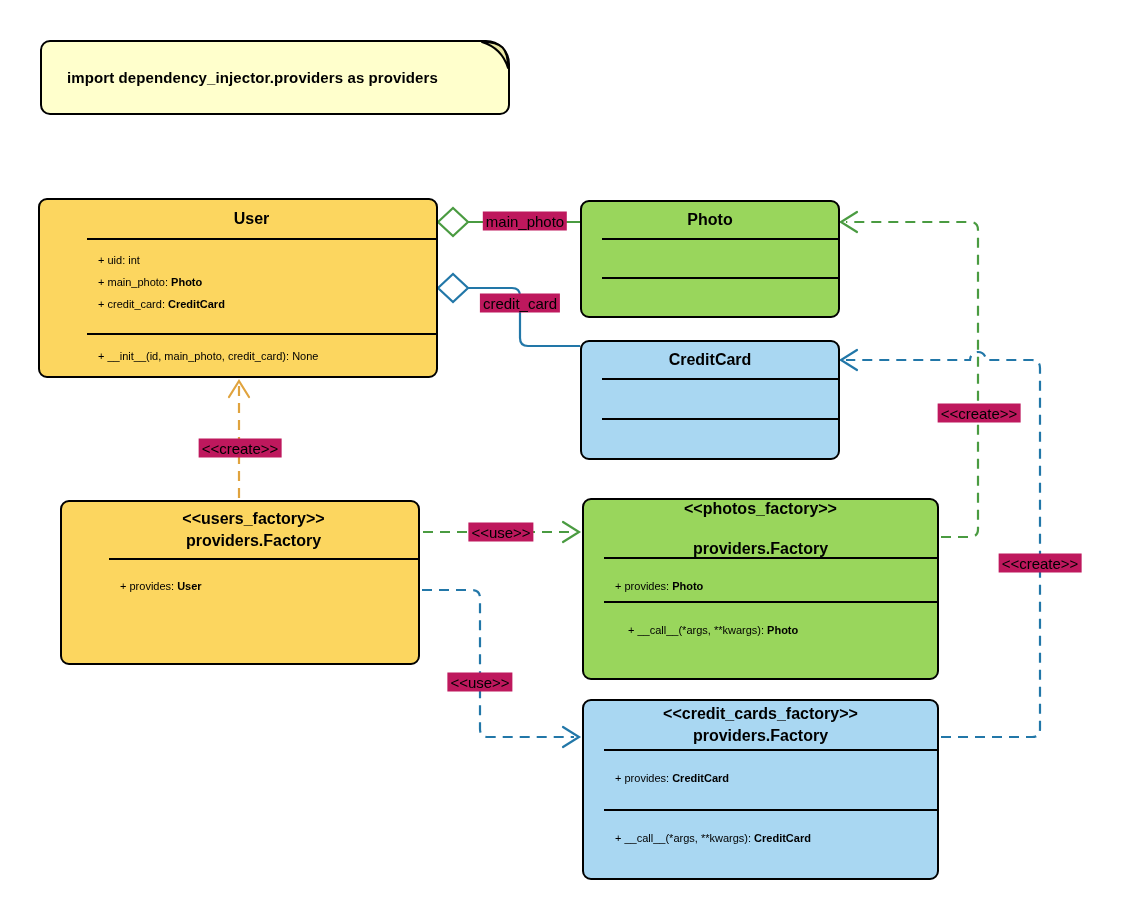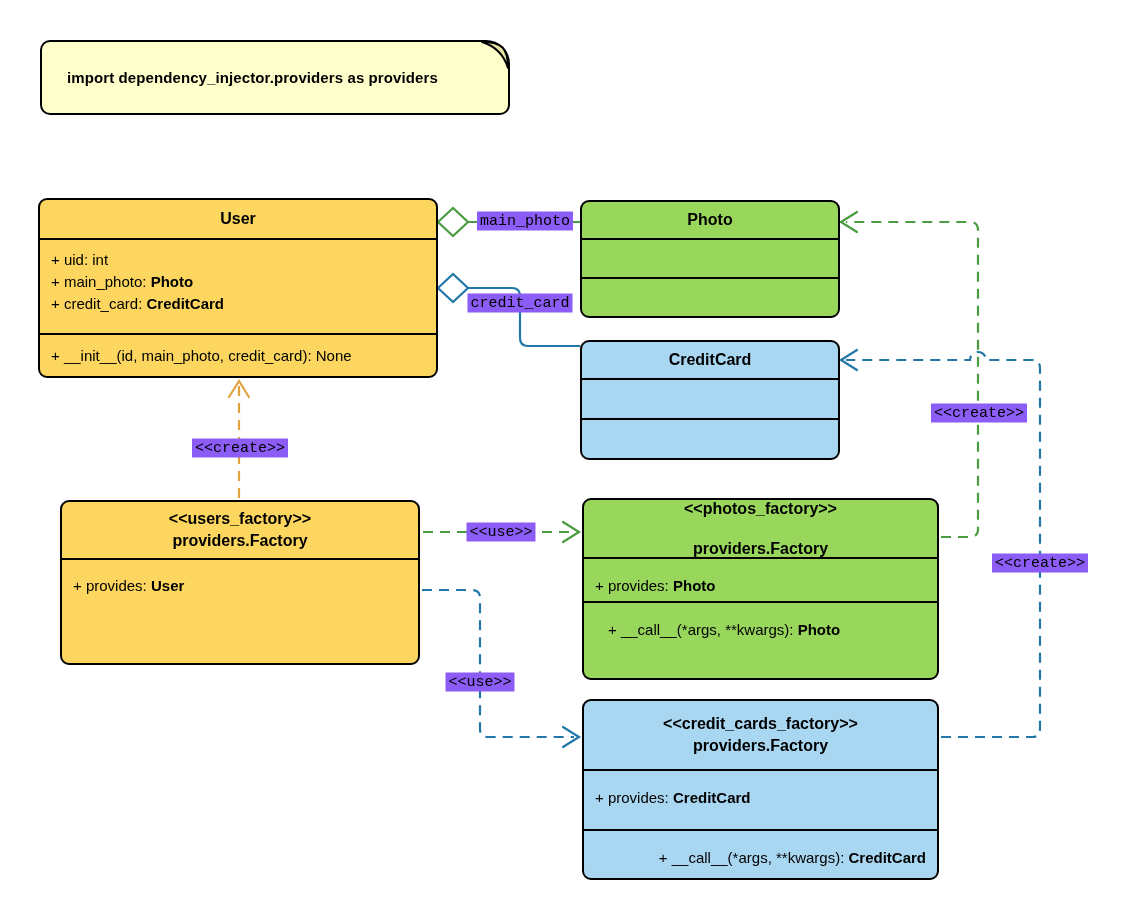--- a/index.html
+++ b/index.html
@@ -26,28 +26,28 @@
     box-sizing:border-box;display:flex;align-items:center;
   }
   .note-text{font-weight:bold;font-size:15px;padding-left:12px;letter-spacing:.1px;margin-left:13px;}
   .note-fold{position:absolute;top:-2px;right:-2px;}
 
   
   .uml{
     position:absolute;border:2px solid #000;border-radius:9px;box-sizing:border-box;
     overflow:hidden;
   }
-  .fill-yellow{background:var(--yellow-fill,#FCD65F);}
+  .fill-yellow{background:var(--yellow-fill,#FCD65F);padding-left:27px;}
   .fill-green{background:var(--green-fill,#99D65C);}
   .fill-blue{background:var(--blue-fill,#A9D7F2);}
   .cmp{box-sizing:border-box;}
   .cmp + .cmp{border-top:2px solid #000;}
   .t{display:flex;flex-direction:column;align-items:center;justify-content:center;
      font-weight:bold;font-size:16px;line-height:22px;text-align:center;}
-  .a,.m{font-size:15px;line-height:22px;}
+  .a,.m{font-size:11px;line-height:22px;margin-left:20px;}
   .member b{font-weight:bold;}
 
   #user{left:38px;top:198px;width:400px;height:180px;}
   #user .t{height:38px;}
   #user .a{height:95px;padding:9px 11px;}
   #user .m{height:43px;padding:10px 11px;}
 
   #photo{left:580px;top:200px;width:260px;height:118px;}
   #photo .t{height:36px;}
   #photo .a{height:39px;}
@@ -62,28 +62,28 @@
   #users-factory .t{height:56px;}
   #users-factory .a{height:59px;padding:15px 11px;}
   #users-factory .m{height:58px;padding:15px 11px;}
 
   #photos-factory{left:582px;top:498px;width:357px;height:182px;}
   #photos-factory .t{height:57px;gap:18px;}
   #photos-factory .a{height:44px;padding:16px 11px;}
   #photos-factory .m{height:61px;padding:16px 24px;}
 
   #credit-cards-factory{left:582px;top:699px;width:357px;height:181px;}
-  #credit-cards-factory .t{height:68px;}
+  #credit-cards-factory .t{height:48px;}
   #credit-cards-factory .a{height:60px;padding:16px 11px;}
-  #credit-cards-factory .m{height:61px;padding:16px 11px;text-align:right;}
+  #credit-cards-factory .m{height:61px;padding:16px 11px;}
 
   
   .edge-label{
     position:absolute;transform:translate(-50%,-50%);
-    background:#8b5cf6;padding:0 3px;font-size:15px;line-height:19px;white-space:nowrap;font-family:Liberation Mono, monospace;
+    background:#be185d;padding:0 3px;font-size:15px;line-height:19px;white-space:nowrap;
   }
 </style>
 </head>
 <body>
 
 <div class="canvas">
 
   <svg class="edges">
 
     <path class="edge st-green" d="M 468 222 L 580 222"></path>

